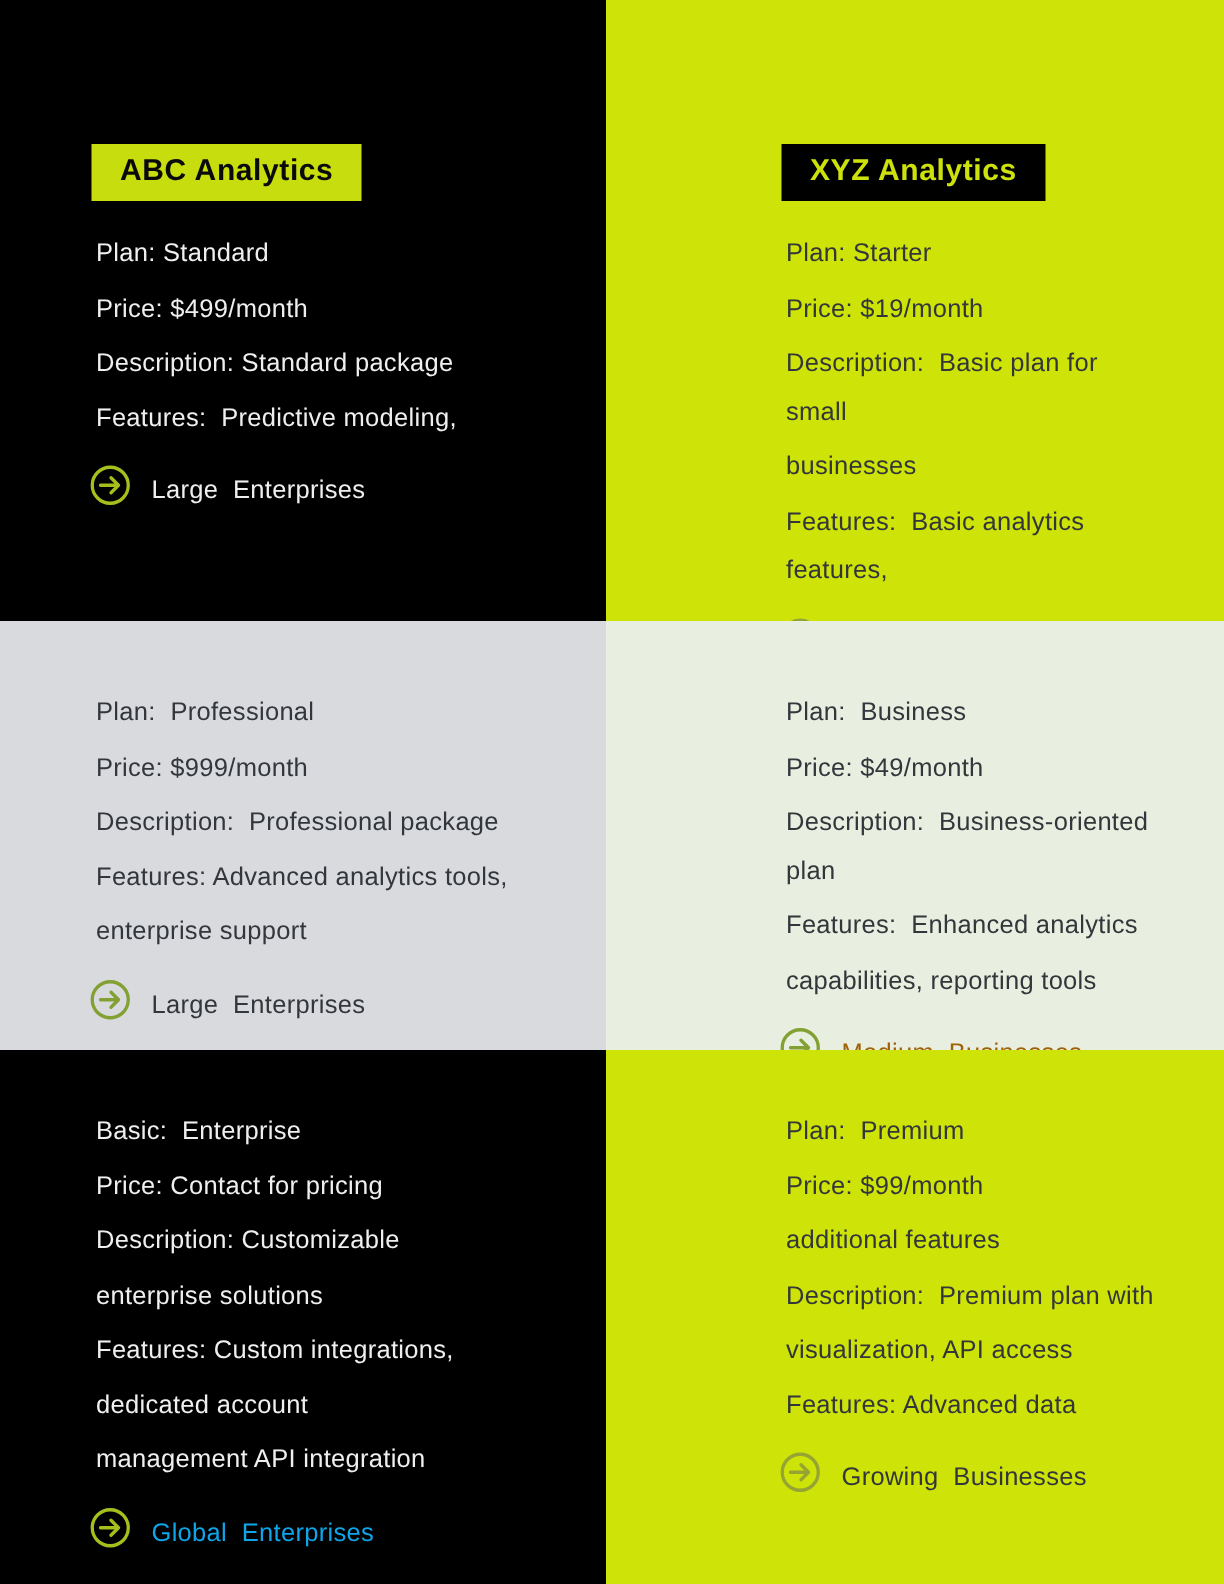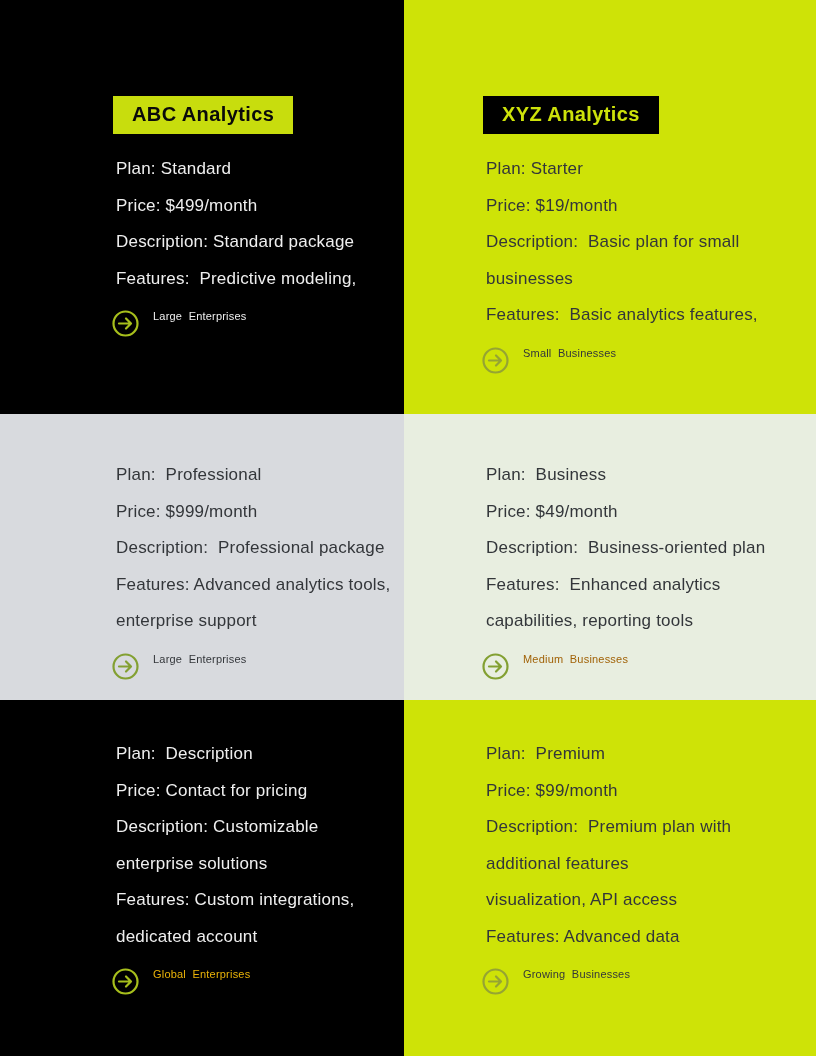--- a/index.html
+++ b/index.html
@@ -8,22 +8,22 @@
     font-family:"Liberation Sans","DejaVu Sans",sans-serif;
     -webkit-font-smoothing:antialiased;
   }
   .grid{
     display:grid;
     grid-template-columns:404px 412px;
     grid-template-rows:414px 286px 356px;
     width:816px;height:1056px;
   }
   .cell{box-sizing:border-box;overflow:hidden;}
-  .cell.col-left{padding-left:112px;padding-right:2px;}
-  .cell.col-right{padding-left:78px;padding-right:40px;}
+  .cell.col-left{padding-left:60px;padding-right:2px;}
+  .cell.col-right{padding-left:116px;padding-right:40px;}
   .cell.row1{padding-top:96px;}
   .cell.row2{padding-top:41px;}
   .cell.row3{padding-top:34px;}
 
   .theme-black{background:#000000;color:#efefef;}
   .theme-lime{background:#cee307;color:#33363a;}
   .theme-gray{background:#d8dade;color:#33363a;}
   .theme-pale{background:#e8eee0;color:#33363a;}
 
   .badge-wrap{margin:0 0 19px 1px;}
@@ -33,22 +33,22 @@
     padding:7px 19px 8px 19px;
   }
   .badge.on-black{background:#c8dd0d;color:#0a0a0a;}
   .badge.on-lime{background:#000000;color:#cde20a;}
 
   .line{
     margin:4px;font-size:17px;line-height:32.5px;
     letter-spacing:.2px;white-space:pre-wrap;
   }
   .audience{
-    display:flex;align-items:flex-start;gap:14px;
-    margin-top:15px;font-size:11px;letter-spacing:.2px;
+    display:flex;align-items:flex-end;gap:14px;
+    margin-top:15px;font-size:17px;letter-spacing:.2px;
     white-space:pre-wrap;cursor:pointer;
   }
   .audience svg{display:block;flex:0 0 auto;}
   .icon-on-black{color:#a7bf1c;}
   .icon-on-light{color:#83a032;}
   .icon-on-lime{color:#95a433;}
 </style>
 </head>
 <body>
 
@@ -113,40 +113,41 @@
     <div class="audience icon-on-light">
       <svg width="27" height="27" viewBox="0 0 27 27">
         <circle cx="13.5" cy="13.5" r="12" fill="none" stroke="currentColor" stroke-width="2.2"></circle>
         <path d="M7 13.5h11M14 8.5l5 5-5 5" fill="none" stroke="currentColor" stroke-width="2.2" stroke-linecap="round" stroke-linejoin="round"></path>
       </svg>
       <span style="color:#a16207">Medium  Businesses</span>
     </div>
   </section>
 
   <section class="cell col-left row3 theme-black">
-    <p class="line">Plan:  Description</p>
+    <p class="line">Basic:  Enterprise</p>
     <p class="line">Price: Contact for pricing</p>
     <p class="line">Description: Customizable</p>
     <p class="line">enterprise solutions</p>
     <p class="line">Features: Custom integrations,</p>
     <p class="line">dedicated account</p>
+    <p class="line">management API integration</p>
     <div class="audience icon-on-black">
       <svg width="27" height="27" viewBox="0 0 27 27">
         <circle cx="13.5" cy="13.5" r="12" fill="none" stroke="currentColor" stroke-width="2.2"></circle>
         <path d="M7 13.5h11M14 8.5l5 5-5 5" fill="none" stroke="currentColor" stroke-width="2.2" stroke-linecap="round" stroke-linejoin="round"></path>
       </svg>
-      <span style="color:#eab308">Global  Enterprises</span>
+      <span style="color:#0ea5e9">Global  Enterprises</span>
     </div>
   </section>
 
   <section class="cell col-right row3 theme-lime">
     <p class="line">Plan:  Premium</p>
     <p class="line">Price: $99/month</p>
+    <p class="line">additional features</p>
     <p class="line">Description:  Premium plan with</p>
-    <p class="line">additional features</p>
     <p class="line">visualization, API access</p>
     <p class="line">Features: Advanced data</p>
     <div class="audience icon-on-lime">
       <svg width="27" height="27" viewBox="0 0 27 27">
         <circle cx="13.5" cy="13.5" r="12" fill="none" stroke="currentColor" stroke-width="2.2"></circle>
         <path d="M7 13.5h11M14 8.5l5 5-5 5" fill="none" stroke="currentColor" stroke-width="2.2" stroke-linecap="round" stroke-linejoin="round"></path>
       </svg>
       <span style="color:#33363a">Growing  Businesses</span>
     </div>
   </section>

